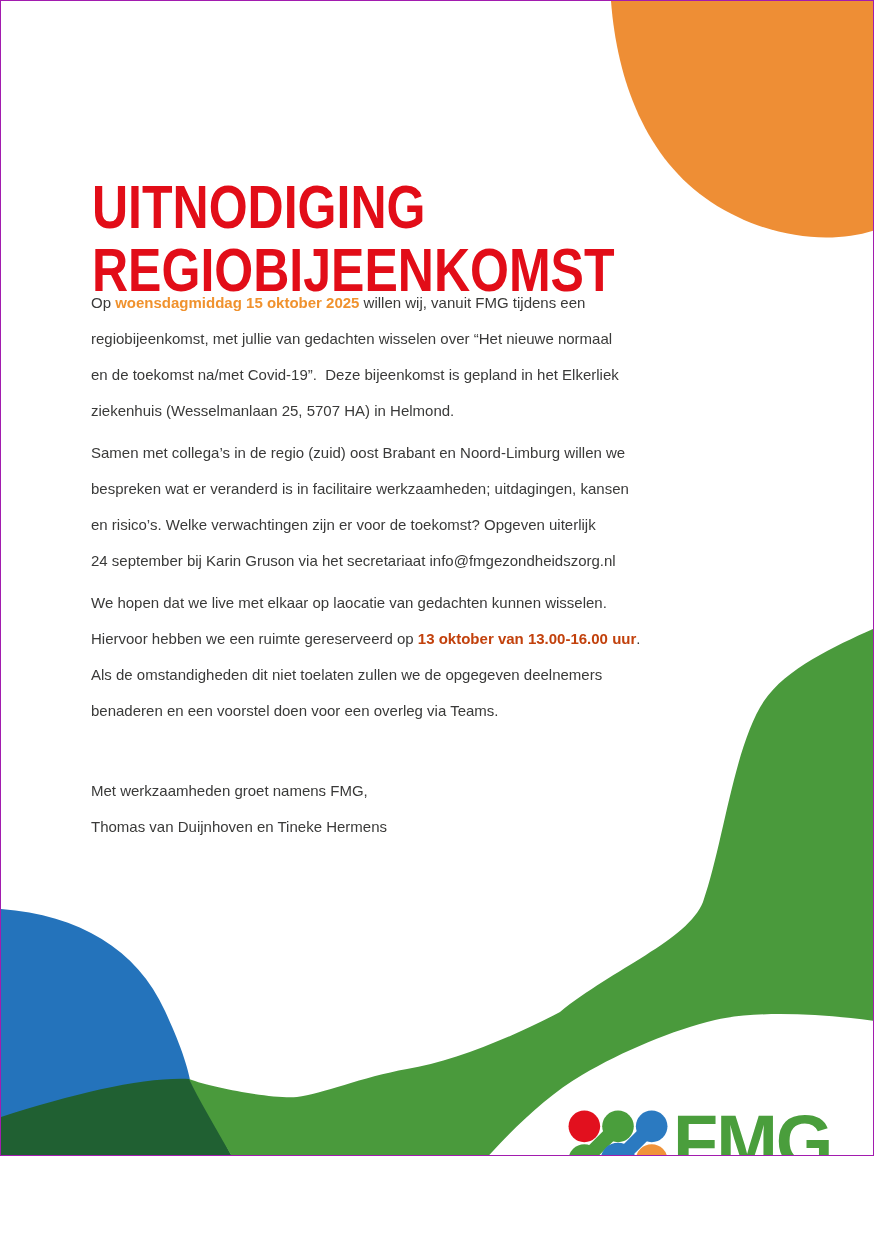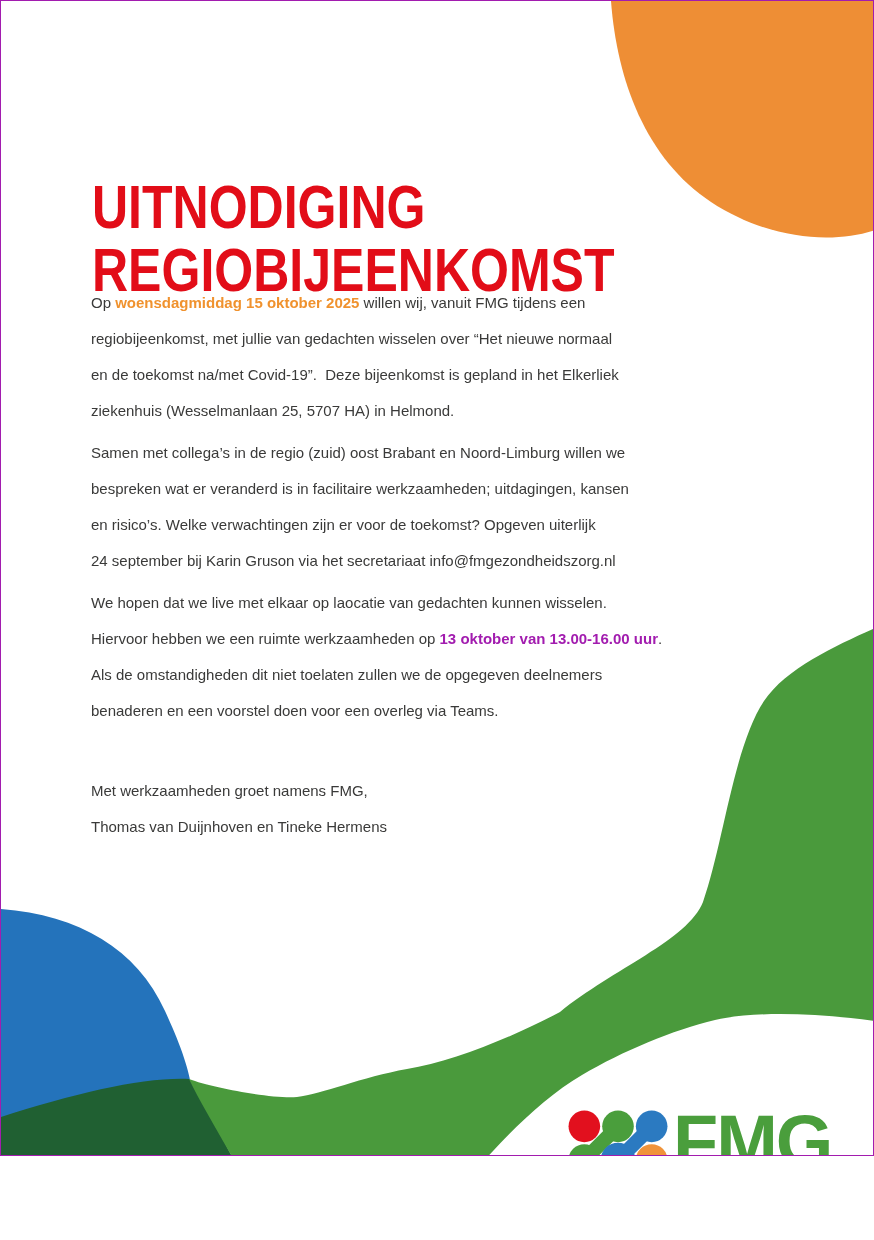--- a/index.html
+++ b/index.html
@@ -68,21 +68,21 @@
   <div class="bodytext" style="color: rgb(58, 58, 57);">
     <p><span>Op </span><span class="accent" style="color: rgb(240, 146, 46);">woensdagmiddag 15 oktober 2025</span><span> willen wij, vanuit FMG tijdens een
 regiobijeenkomst, met jullie van gedachten wisselen over “Het nieuwe normaal
 en de toekomst na/met Covid-19”.  Deze bijeenkomst is gepland in het Elkerliek
 ziekenhuis (Wesselmanlaan 25, 5707 HA) in Helmond.</span></p>
     <p><span>Samen met collega’s in de regio (zuid) oost Brabant en Noord-Limburg willen we
 bespreken wat er veranderd is in facilitaire werkzaamheden; uitdagingen, kansen
 en risico’s. Welke verwachtingen zijn er voor de toekomst? Opgeven uiterlijk
 24 september bij Karin Gruson via het secretariaat info@fmgezondheidszorg.nl</span></p>
     <p><span>We hopen dat we live met elkaar op laocatie van gedachten kunnen wisselen.
-Hiervoor hebben we een ruimte werkzaamheden op </span><span class="accent" style="color: #a21caf;">13 oktober van 13.00-16.00 uur</span><span>.
+Hiervoor hebben we een ruimte gereserveerd op </span><span class="accent" style="color: #c2410c;">13 oktober van 13.00-16.00 uur</span><span>.
 Als de omstandigheden dit niet toelaten zullen we de opgegeven deelnemers
 benaderen en een voorstel doen voor een overleg via Teams.</span></p>
     <p class="signoff"><span>Met werkzaamheden groet namens FMG,
 Thomas van Duijnhoven en Tineke Hermens</span></p>
   </div>
 
   <div class="logo">
     <svg class="logo-mark" viewBox="0 0 100 100" xmlns="http://www.w3.org/2000/svg" aria-hidden="true">
       <g fill="#e2101e">
         <circle cx="17" cy="17" r="15.5"></circle>

